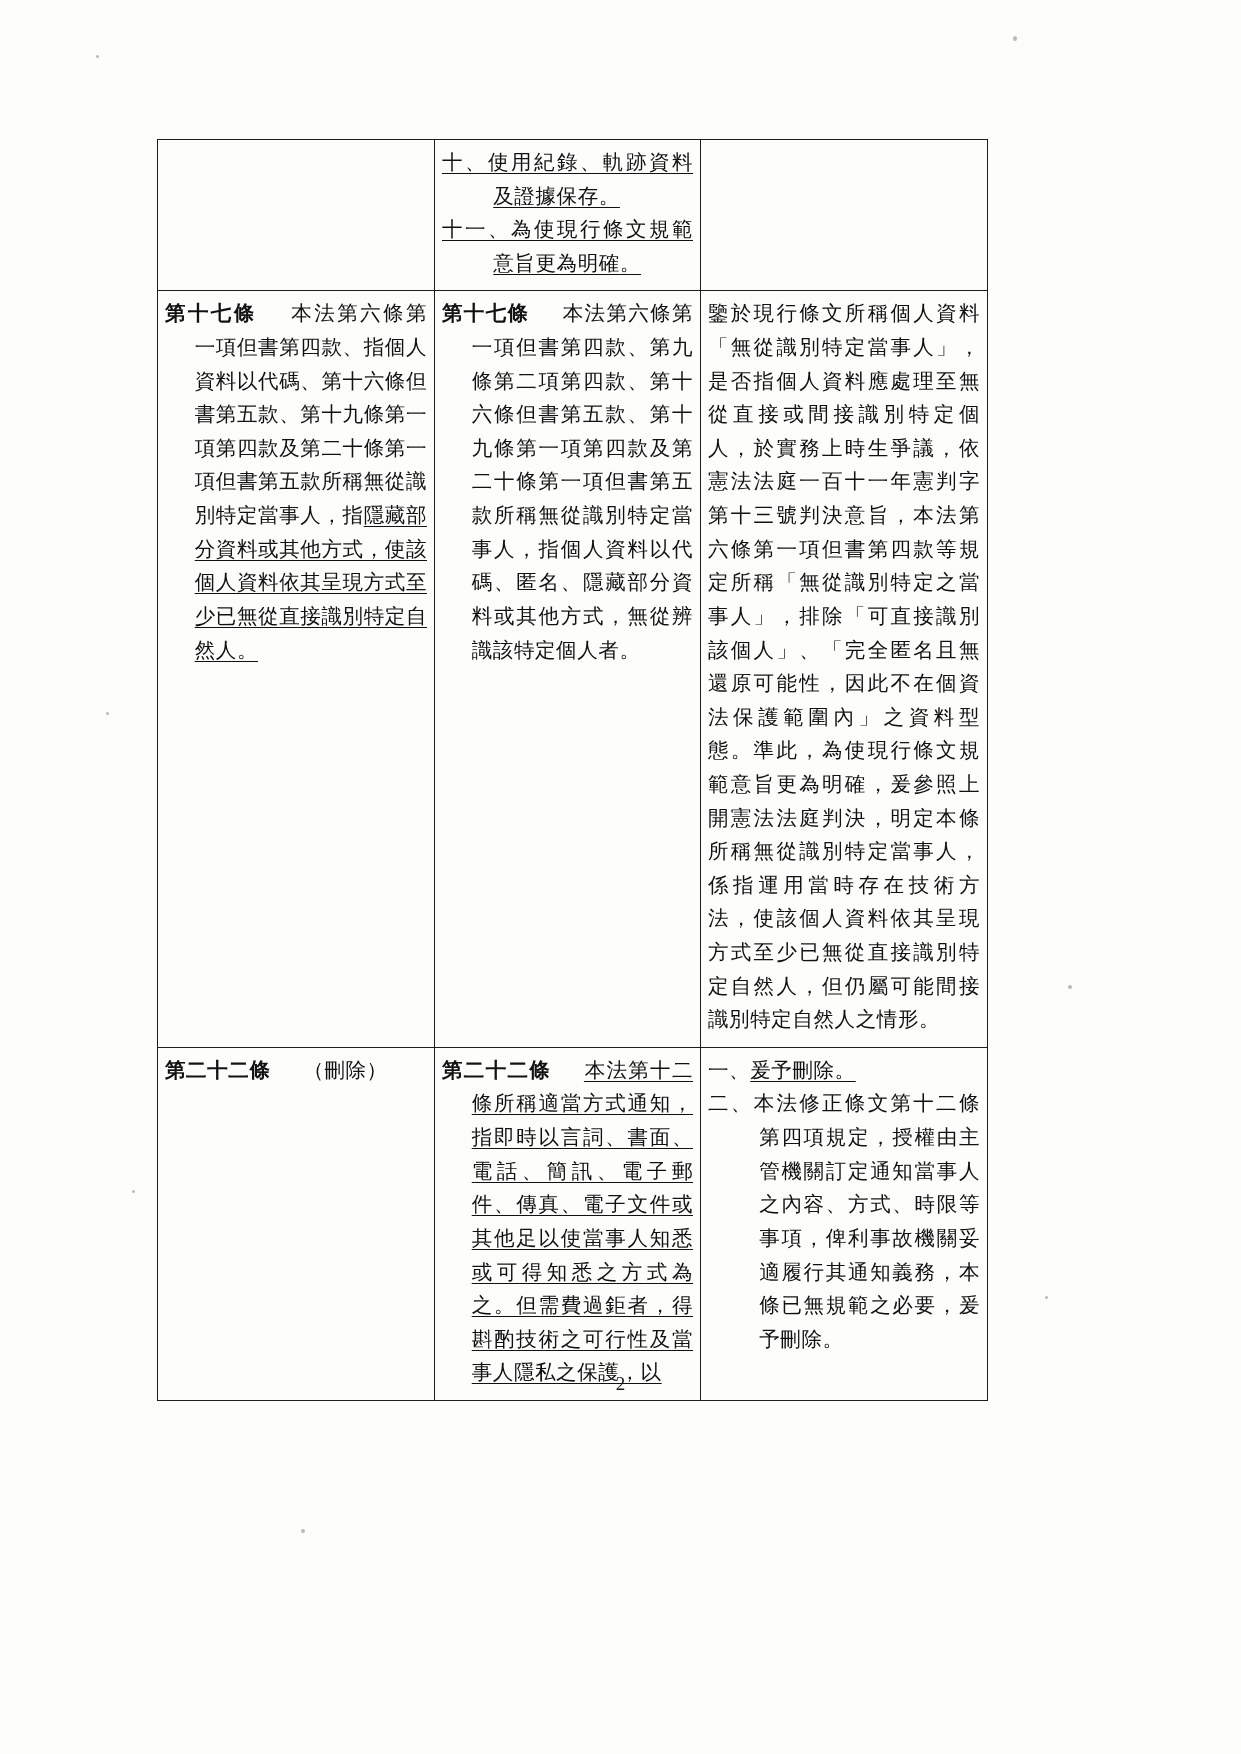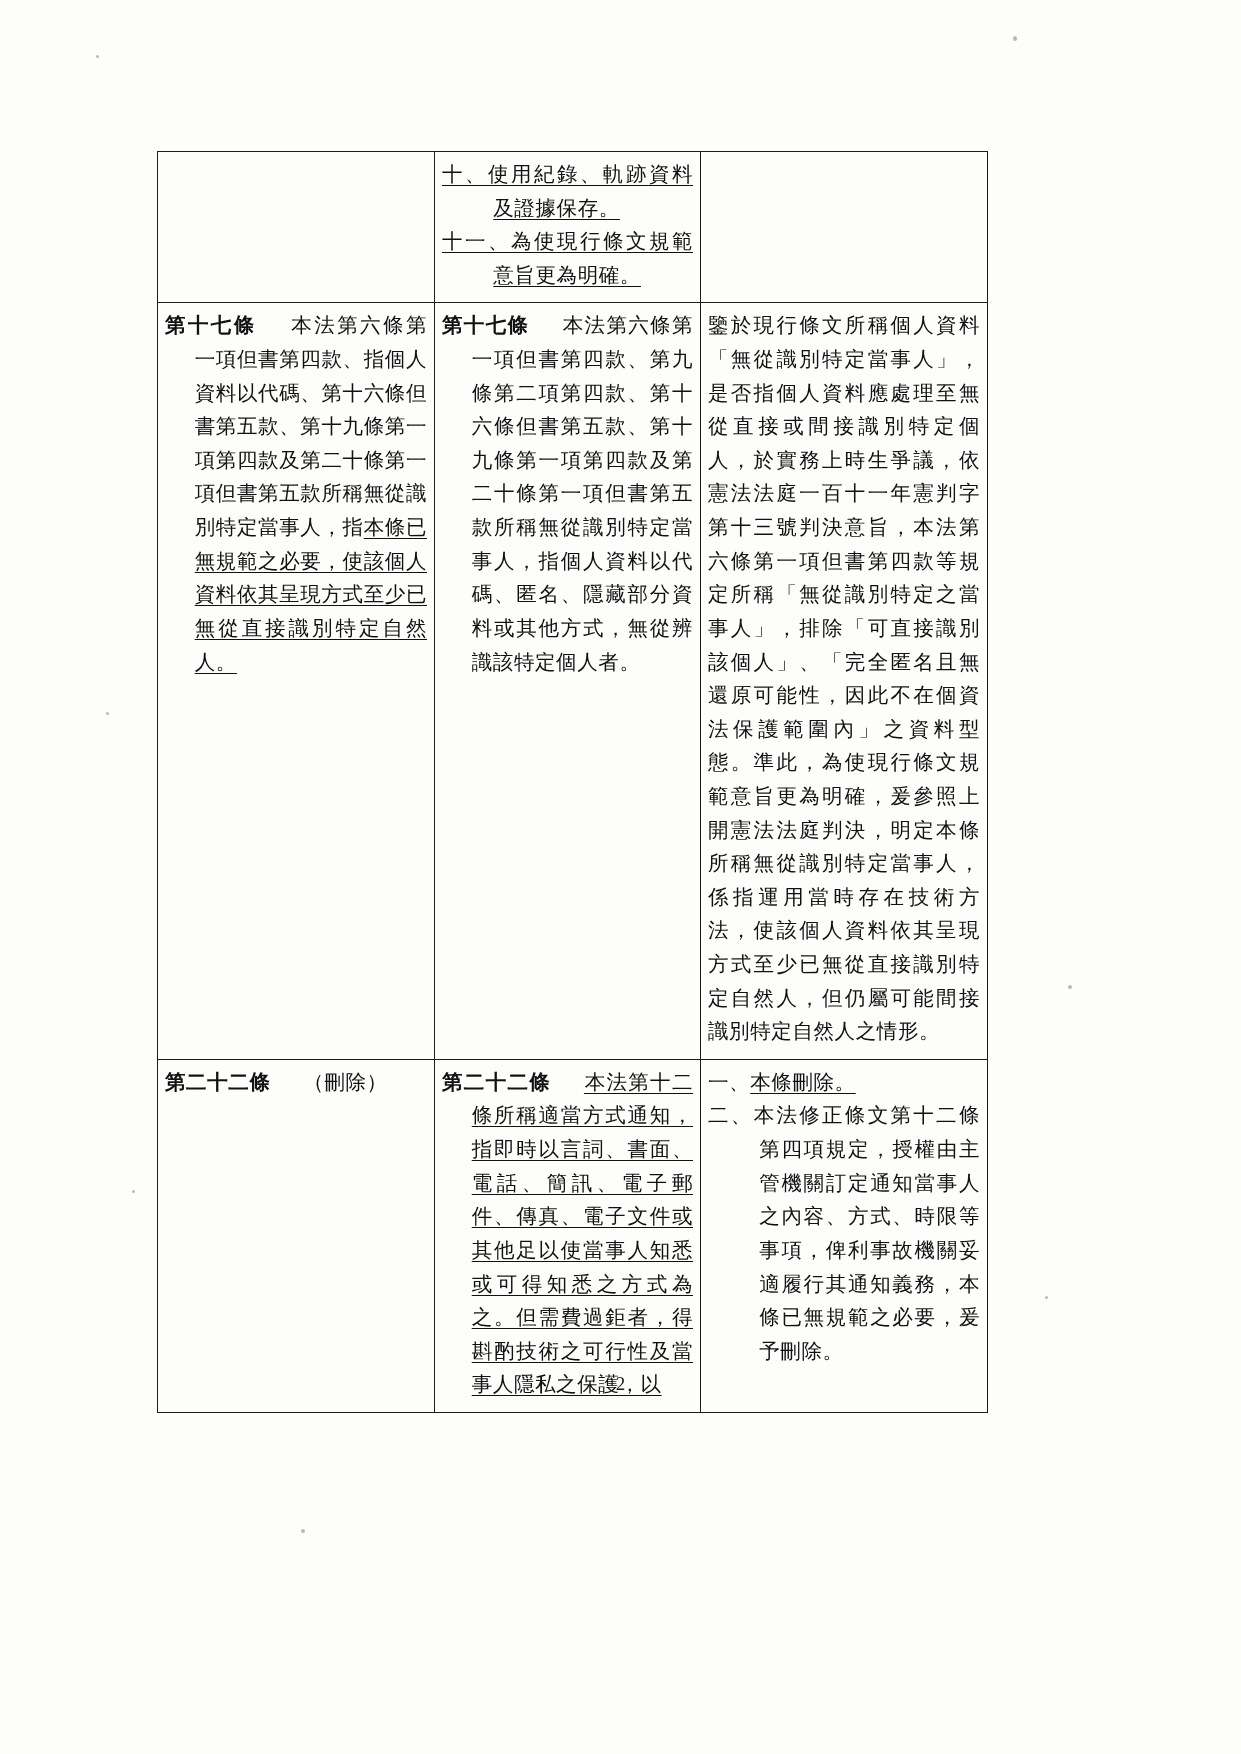--- a/index.html
+++ b/index.html
@@ -27,21 +27,21 @@
   .speck {
     position: absolute;
     background: #b9b9b4;
     border-radius: 50%;
   }
 
   
   .table-wrap {
     position: absolute;
     left: 157px;
-    top: 151px;
+    top: 139px;
     width: 830px;
   }
 
   table.amend-table {
     border-collapse: collapse;
     table-layout: fixed;
     width: 830px;
   }
 
   table.amend-table td {
@@ -143,21 +143,21 @@
           </div>
         </td>
         <td class="cont-cell">
           <div class="cellbody"></div>
         </td>
       </tr>
 
       <tr>
         <td>
           <div class="cellbody">
-            <p class="para"><span class="firstline-pull"><span>第十七條</span><span class="gap"></span></span><span>本法第六條第一項但書第四款、指個人資料以代碼、第十六條但書第五款、第十九條第一項第四款及第二十條第一項但書第五款所稱無從識別特定當事人，指</span><span class="u">本條已無規範之必要，使該個人資料依其呈現方式至少已無從直接識別特定自然人。</span></p>
+            <p class="para"><span class="firstline-pull"><span>第十七條</span><span class="gap"></span></span><span>本法第六條第一項但書第四款、指個人資料以代碼、第十六條但書第五款、第十九條第一項第四款及第二十條第一項但書第五款所稱無從識別特定當事人，指</span><span class="u">隱藏部分資料或其他方式，使該個人資料依其呈現方式至少已無從直接識別特定自然人。</span></p>
           </div>
         </td>
         <td>
           <div class="cellbody">
             <p class="para"><span class="firstline-pull"><span>第十七條</span><span class="gap"></span></span><span>本法第六條第一項但書第四款、第九條第二項第四款、第十六條但書第五款、第十九條第一項第四款及第二十條第一項但書第五款所稱無從識別特定當事人，指個人資料以代碼、匿名、隱藏部分資料或其他方式，無從辨識該特定個人者。</span></p>
           </div>
         </td>
         <td>
           <div class="cellbody">
             <p class="para" style="padding-left:0"><span>鑒於現行條文所稱個人資料「無從識別特定當事人」，是否指個人資料應處理至無從直接或間接識別特定個人，於實務上時生爭議，依憲法法庭一百十一年憲判字第十三號判決意旨，本法第六條第一項但書第四款等規定所稱「無從識別特定之當事人」，排除「可直接識別該個人」、「完全匿名且無還原可能性，因此不在個資法保護範圍內」之資料型態。準此，為使現行條文規範意旨更為明確，爰參照上開憲法法庭判決，明定本條所稱無從識別特定當事人，係指運用當時存在技術方法，使該個人資料依其呈現方式至少已無從直接識別特定自然人，但仍屬可能間接識別特定自然人之情形。</span></p>
@@ -171,21 +171,21 @@
             <p class="para"><span class="firstline-pull"><span>第二十二條</span><span class="gap"></span></span><span>（刪除）</span></p>
           </div>
         </td>
         <td>
           <div class="cellbody">
             <p class="para"><span class="firstline-pull"><span>第二十二條</span><span class="gap"></span></span><span class="u">本法第十二條所稱適當方式通知，指即時以言詞、書面、電話、簡訊、電子郵件、傳真、電子文件或其他足以使當事人知悉或可得知悉之方式為之。但需費過鉅者，得斟酌技術之可行性及當事人隱私之保護，以</span></p>
           </div>
         </td>
         <td>
           <div class="cellbody">
-            <p class="item"><span>一、</span><span class="u">本條刪除。</span></p>
+            <p class="item"><span>一、</span><span class="u">爰予刪除。</span></p>
             <p class="item"><span>二、</span><span>本法修正條文第十二條第四項規定，授權由主管機關訂定通知當事人之內容、方式、時限等事項，俾利事故機關妥適履行其通知義務，本條已無規範之必要，爰予刪除。</span></p>
           </div>
         </td>
       </tr>
 
     </tbody>
   </table>
 </div>
 
 <div class="page-number">2</div>

